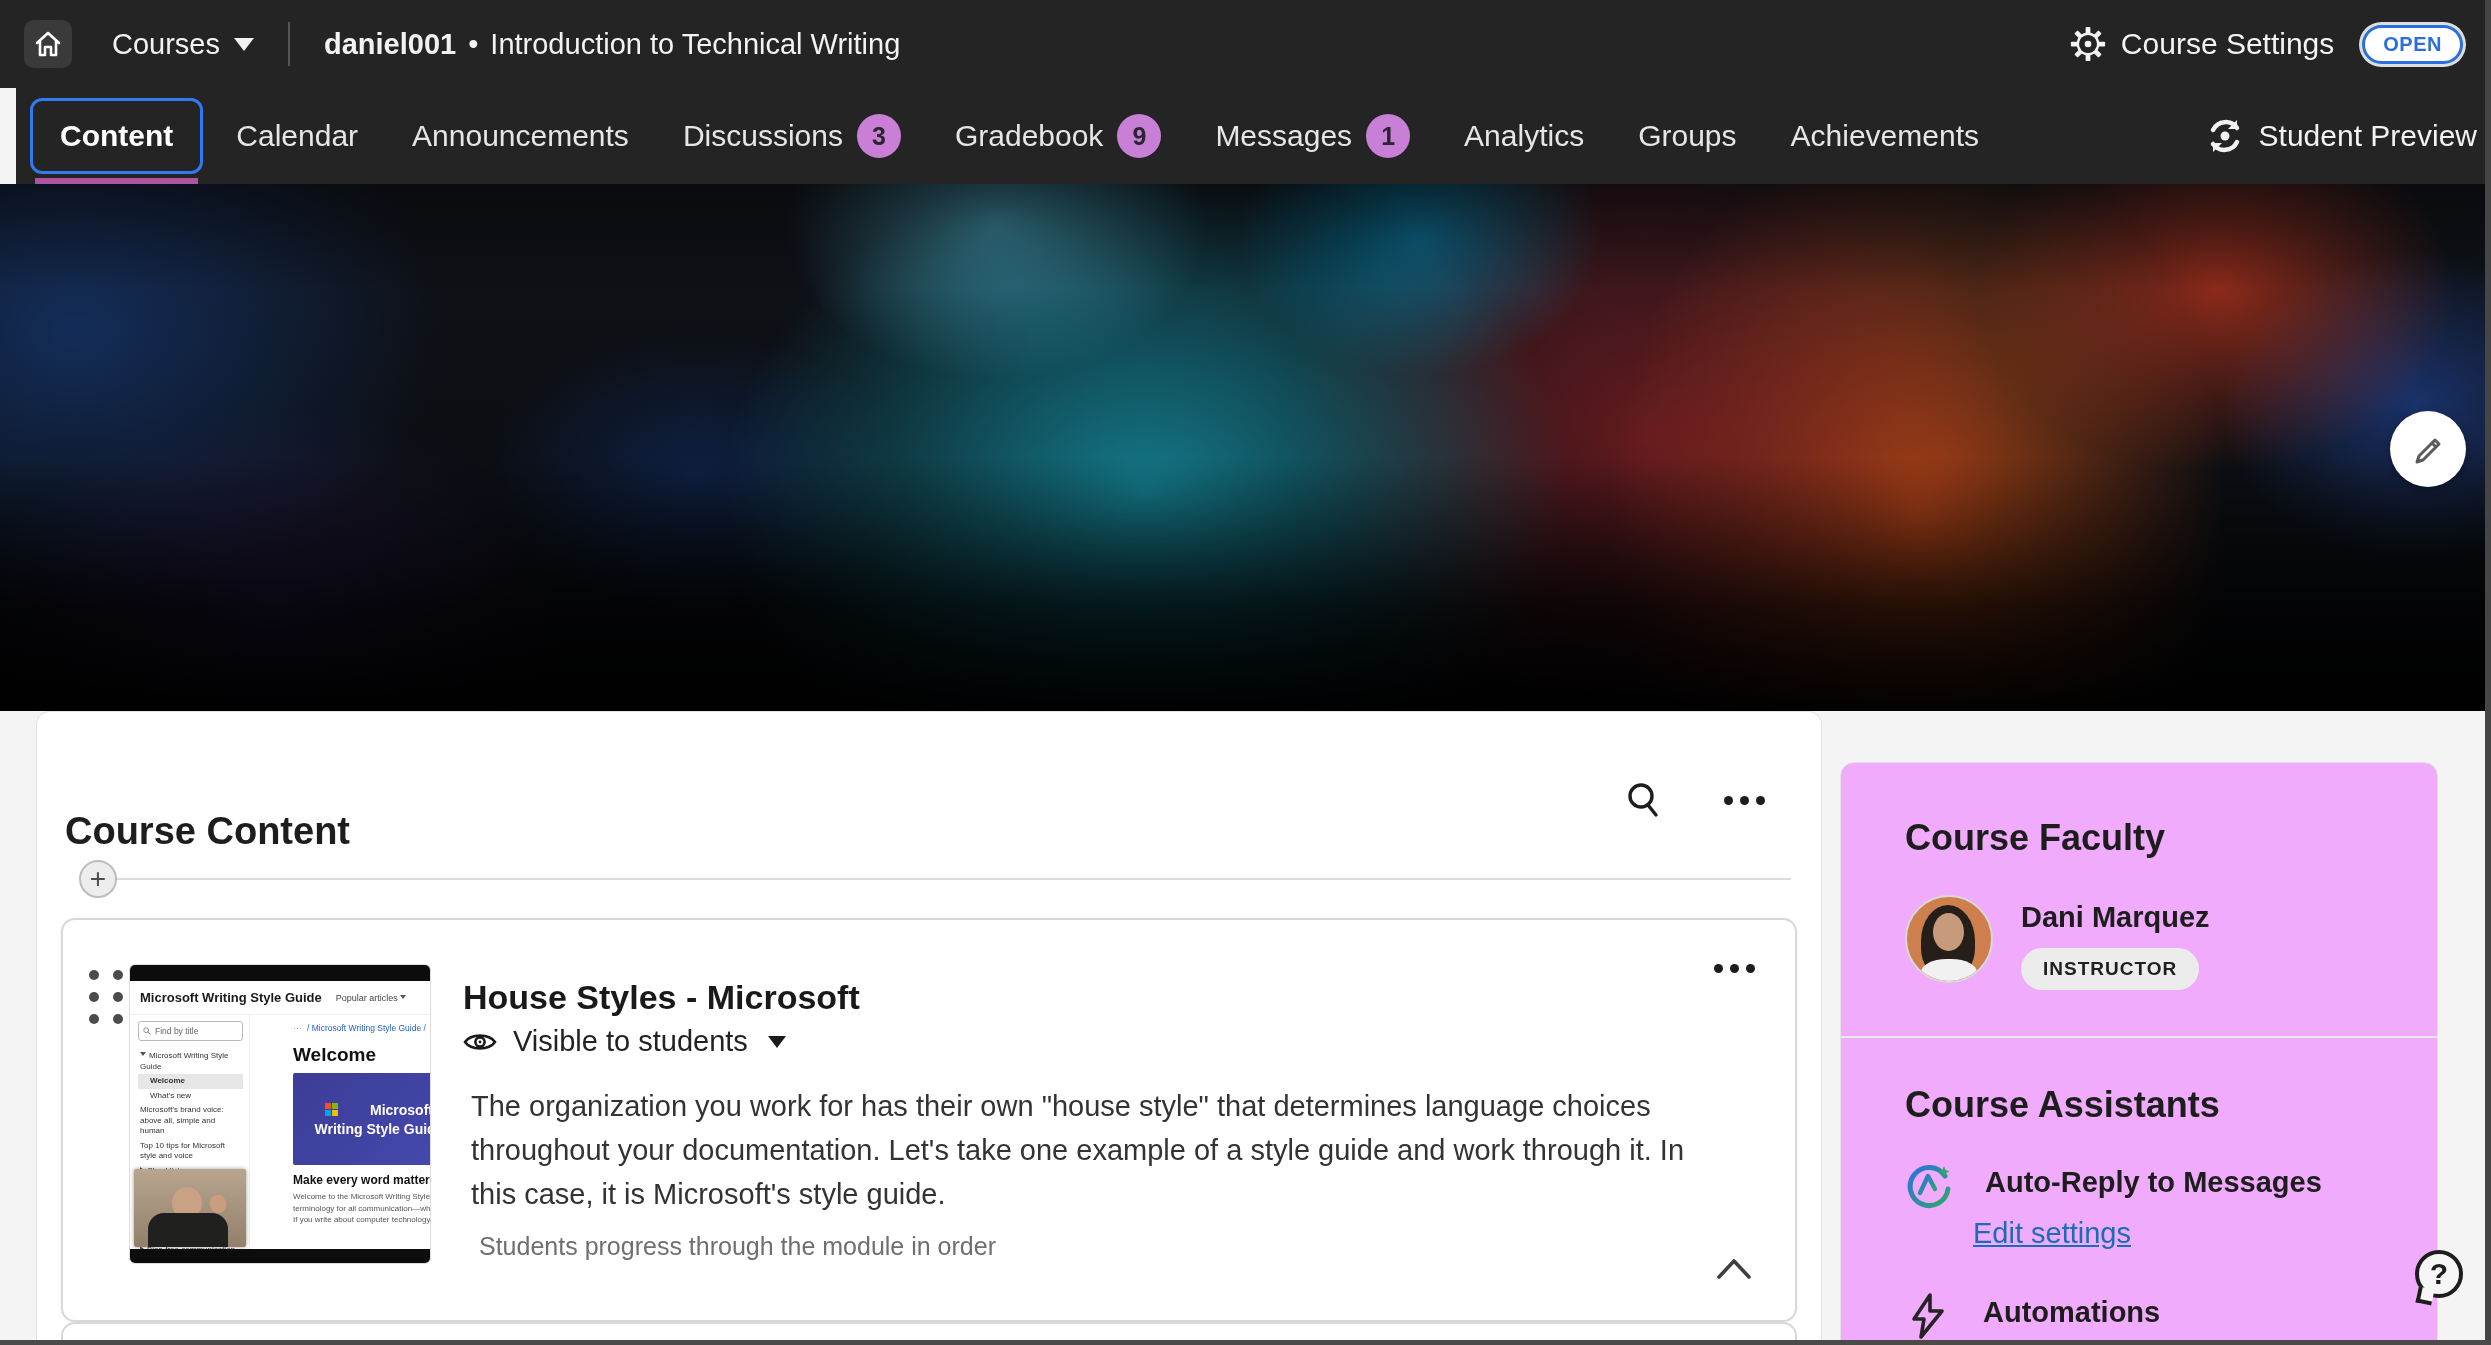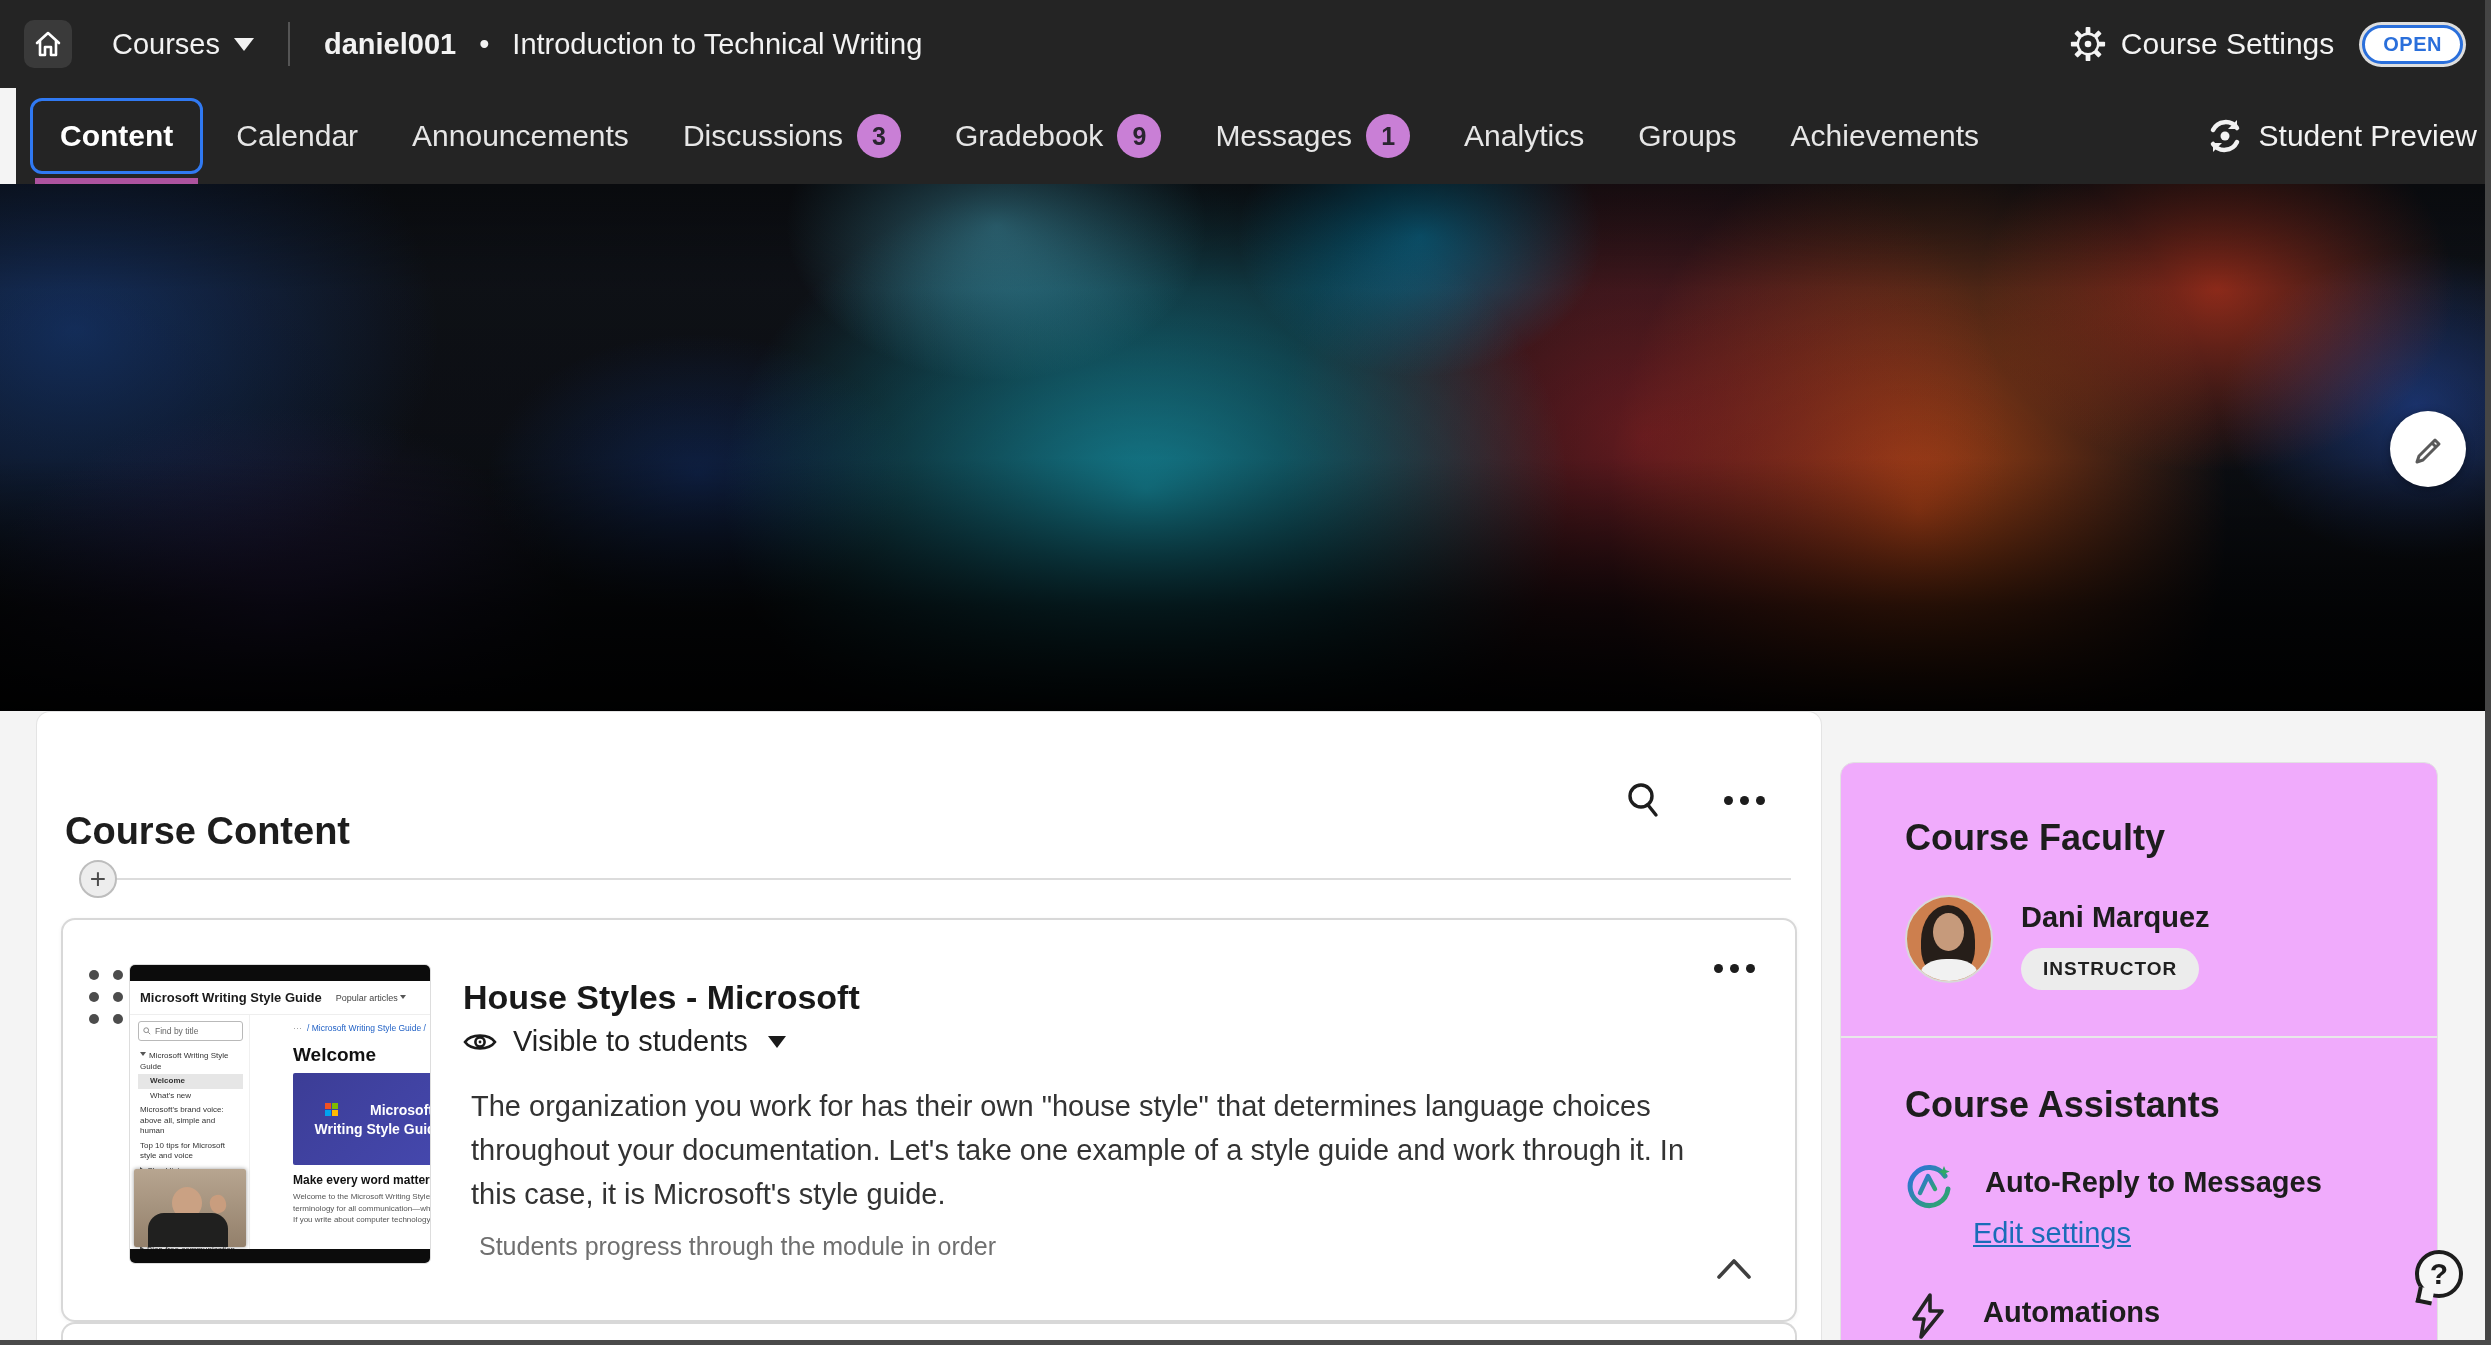--- a/index.html
+++ b/index.html
@@ -5,21 +5,21 @@
   html,body{margin:0;padding:0;}
   body{font-family:"Liberation Sans","DejaVu Sans",sans-serif; background:#888;}
   .window{position:relative;width:2491px;height:1345px;overflow:hidden;background:#f4f4f4;}
 
   
   .topbar{position:absolute;left:0;top:0;width:100%;height:88px;background:#242424;display:flex;align-items:center;box-sizing:border-box;}
   .home-btn{width:48px;height:48px;margin-left:24px;border-radius:10px;background:#3a3a3a;display:flex;align-items:center;justify-content:center;cursor:pointer;}
   .courses-btn{display:flex;align-items:center;gap:14px;margin-left:40px;color:#f2f2f2;font-size:29px;cursor:pointer;}
   .tri-down{width:0;height:0;border-left:10px solid transparent;border-right:10px solid transparent;border-top:13px solid #f2f2f2;}
   .topbar-divider{width:2px;height:44px;background:#555;margin:0 34px;}
-  .topbar-crumb{color:#f2f2f2;font-size:29px;display:flex;gap:23px;align-items:center;}
+  .topbar-crumb{color:#f2f2f2;font-size:29px;display:flex;gap:12px;align-items:center;}
   .topbar-crumb .code{font-weight:700;}
   .topbar-right{margin-left:auto;display:flex;align-items:center;gap:16px;padding-right:28px;}
   .settings-btn{display:flex;align-items:center;gap:14px;color:#f4f4f4;font-size:30px;cursor:pointer;}
   .open-pill{margin-left:12px;background:#fff;border:3px solid #2a6fdb;box-shadow:0 0 0 3px rgba(255,255,255,.85);color:#2a6fdb;font-weight:700;font-size:20px;letter-spacing:.5px;border-radius:999px;padding:5px 18px;cursor:pointer;}
 
   
   .navbar{position:absolute;left:16px;top:88px;width:100%;height:96px;background:#242424;display:flex;align-items:center;box-sizing:border-box;padding-left:14px;}
   .tab{position:relative;display:flex;align-items:center;gap:14px;color:#e6e6e6;font-size:30px;padding:0 27px;height:70px;cursor:pointer;}
   .tab.active{border:3px solid #3079f2;border-radius:12px;color:#fff;font-weight:700;margin-right:6px;}
   .tab.active::after{content:"";position:absolute;left:2px;right:2px;bottom:-15px;height:8px;background:#ad539f;}

